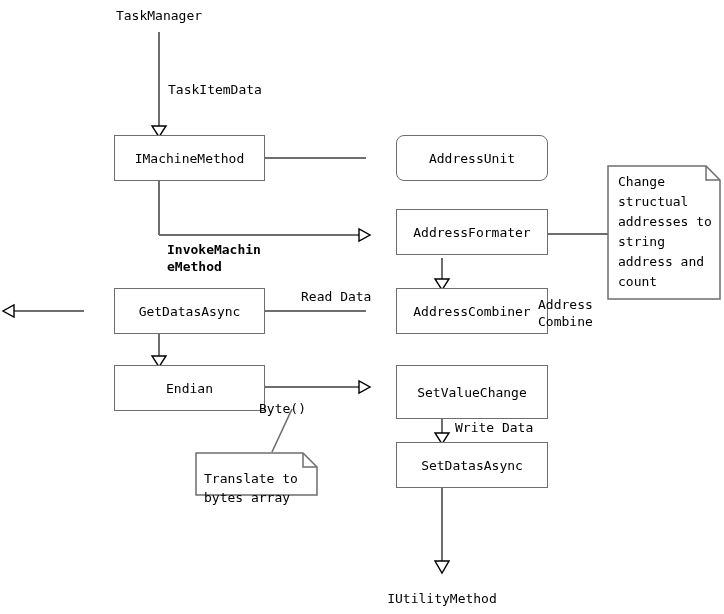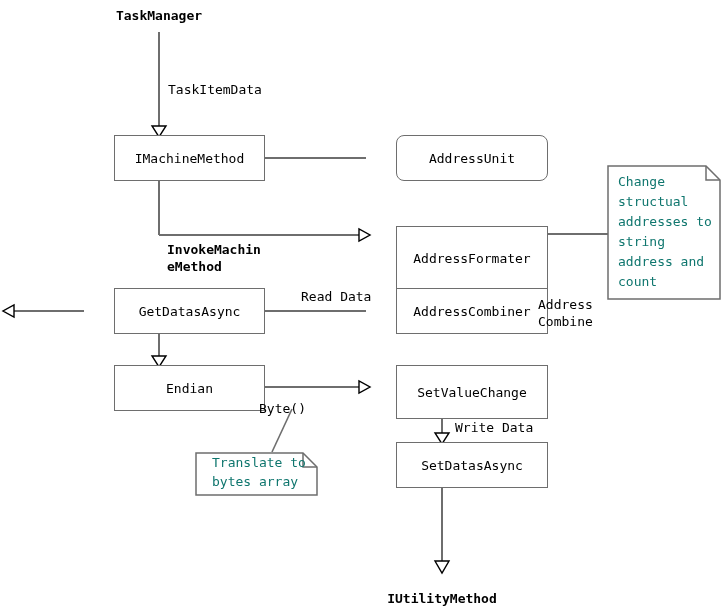--- a/index.html
+++ b/index.html
@@ -40,27 +40,26 @@
   }
   .label {
     position: absolute;
     font-size: 13px;
     color: #000000;
     white-space: pre;
     line-height: 17px;
   }
   .label.center {
     text-align: center;
-    font-weight: bold;
   }
   .note {
     position: absolute;
     box-sizing: border-box;
     font-size: 13px;
-    color: #0f766e;
+    color: #000000;
     line-height: 19px;
     background: transparent;
   }
   .note-text {
     position: absolute;
     left: 8px;
     top: 4px;
     white-space: pre;
   }
   .note-text-2 {
@@ -127,21 +126,21 @@
   </svg>
 
   <div class="node" style="left:84px; top:135px; width:151px; height:46px;">
     <span>IMachineMethod</span>
   </div>
 
   <div class="node" style="left:366px; top:135px; width:152px; height:46px;border-radius:8px;">
     <span>AddressUnit</span>
   </div>
 
-  <div class="node" style="left:366px; top:226px; width:152px; height:64px;">
+  <div class="node" style="left:366px; top:209px; width:152px; height:46px;">
     <span>AddressFormater</span>
   </div>
 
   <div class="node" style="left:366px; top:288px; width:152px; height:46px;">
     <span>AddressCombiner</span>
   </div>
 
   <div class="node" style="left:84px; top:288px; width:151px; height:46px;">
     <span>GetDatasAsync</span>
   </div>
@@ -180,18 +179,18 @@
 
   <div class="note" style="left:608px; top:166px; width:112px; height:133px;">
     <span class="note-text-2">Change
 structual
 addresses to
 string
 address and
 count</span>
   </div>
 
-  <div class="note" style="left:196px; top:449px; width:108px; height:42px;margin-left:8px;">
+  <div class="note" style="left:196px; top:465px; width:108px; height:42px;">
     <span class="note-text">Translate to
 bytes array</span>
   </div>
 
 </div>
 
 </body></html>

